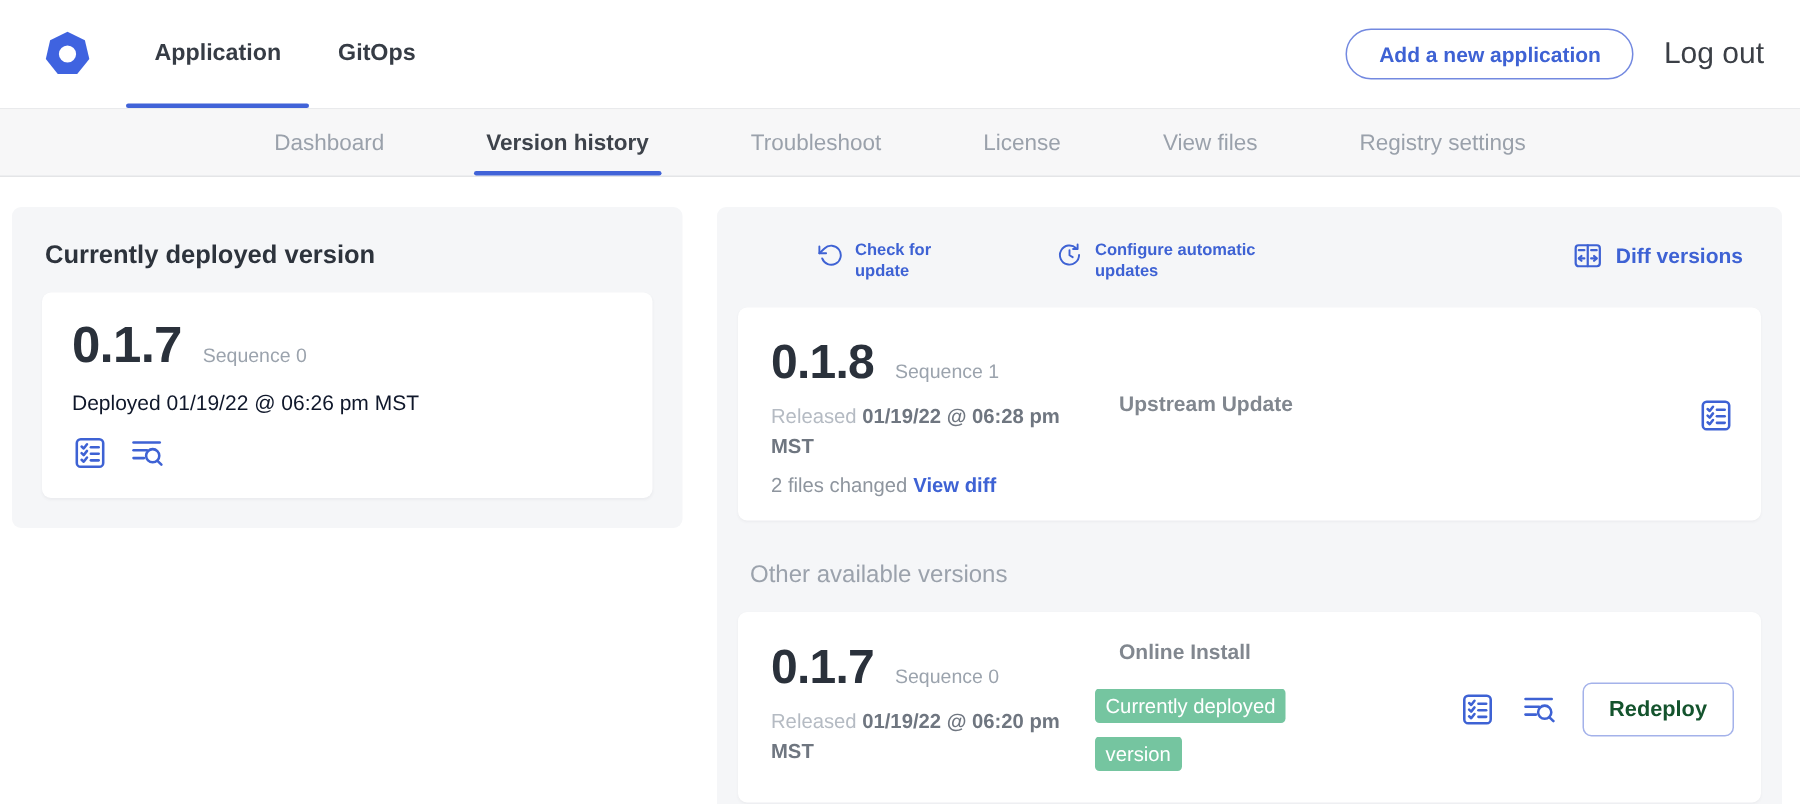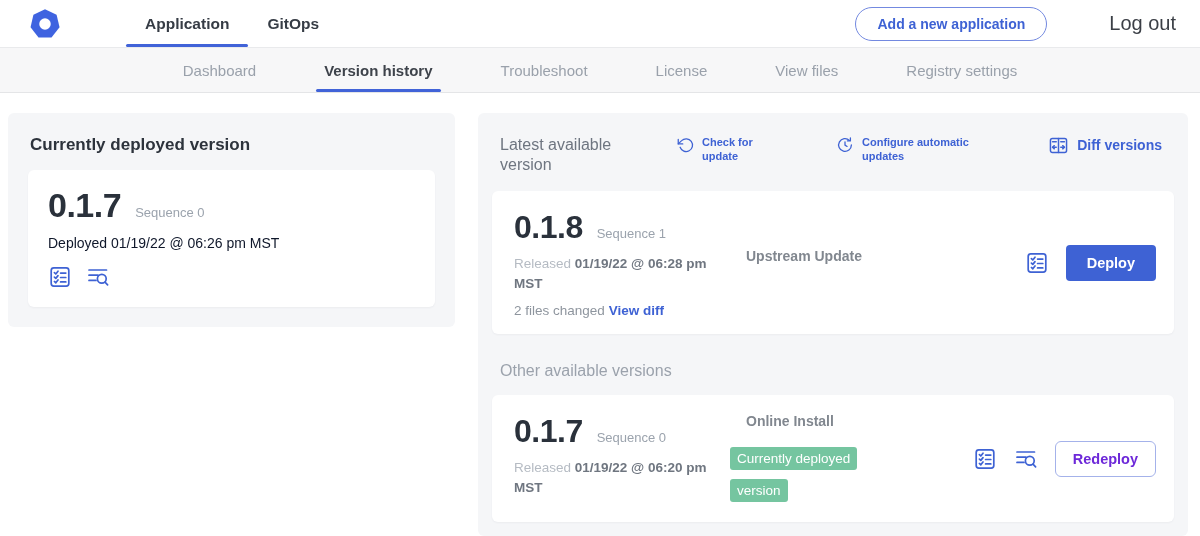--- a/index.html
+++ b/index.html
@@ -1,21 +1,21 @@
 <!DOCTYPE html>
 <html><head>
 <meta charset="utf-8">
 <style>
   * { margin:0; padding:0; box-sizing:border-box; }
   html,body { width:1200px; height:536px; overflow:hidden; background:#fff;
     font-family:"Liberation Sans", sans-serif; color:#323a45; }
 
   
-  .header { height:48px; display:flex; align-items:center; padding:0 24px 0 28px;
-    border-bottom:1px solid #e9eaec; background:#fff;gap:42px; }
+  .header { height:73px; display:flex; align-items:center; padding:0 24px 0 28px;
+    border-bottom:1px solid #e9eaec; background:#fff; }
   .logo { width:34px; height:34px; flex-shrink:0; }
   .header-tabs { display:flex; height:100%; margin-left:22px; }
   .header-tab { display:flex; align-items:center; padding:0 19px; font-size:15.5px;
     font-weight:700; color:#363c45; position:relative; cursor:pointer; }
   .header-tab.active::after { content:""; position:absolute; left:0; right:0; bottom:0;
     height:3px; background:#4163d8; border-radius:2px; }
   .header-spacer { flex:1; }
   .add-app-btn { border:1px solid #7389e0; background:#fff; color:#3e62d4;
     font-size:14px; font-weight:700; border-radius:17px; padding:8px 21px;
     font-family:inherit; cursor:pointer; }
@@ -69,21 +69,21 @@
   .link { color:#3e62d4; font-weight:600; cursor:pointer; }
   .vc-mid { flex:1; min-width:0; padding-left:8px; }
   .source-label { font-size:14px; font-weight:600; color:#81878f;margin-left:16px; }
   .vc-mid-center { align-self:center; padding-bottom:14px; }
   .badge-wrap { margin-top:13px; width:160px; line-height:2.0; }
   .deployed-badge { display:inline; background:#75c5a0; color:#fff; font-size:13.5px;
     padding:4px 7px; border-radius:3px; -webkit-box-decoration-break:clone; box-decoration-break:clone; }
   .vc-right { margin-left:auto; display:flex; align-items:center; gap:17px; align-self:center; flex-shrink:0; }
   .deploy-btn { background:#3e62d4; color:#fff; border:none; border-radius:4px;
     font-size:14.5px; font-weight:700; padding:10px 21px; font-family:inherit; cursor:pointer; }
-  .redeploy-btn { background:#fff; color:#6d28d9; border:1px solid #a4b2ea; border-radius:6px;
+  .redeploy-btn { background:#fff; color:#14532d; border:1px solid #a4b2ea; border-radius:6px;
     font-size:14.5px; font-weight:700; padding:9px 17px; font-family:inherit; cursor:pointer; }
   .other-heading { font-size:16px; color:#9ba2ac; margin:28px 8px 15px; }
 
   svg.stroke-ic { fill:none; stroke:currentColor; stroke-width:1.7; stroke-linecap:round; stroke-linejoin:round; }
 </style>
 </head>
 <body>
 
 <div class="header">
   <svg class="logo" viewBox="0 0 32 32">
@@ -139,21 +139,20 @@
               <path d="M19 17.2 L21.6 19.8"></path>
           </svg>
         </button>
       </div>
     </div>
   </div>
 
   <div class="panel available-panel">
 
     <div class="avail-header">
-      <div class="avail-title">Latest available version</div>
 
       <div class="header-action action-check">
         <svg class="stroke-ic" viewBox="0 0 24 24" stroke-width="2">
           <polyline points="3 4.5 3 10.5 9 10.5"></polyline>
           <path d="M5.5 15a8.5 8.5 0 1 0 2-8.8L3 10.5"></path>
         </svg>
         <span class="lbl">Check for update</span>
       </div>
 
       <div class="header-action action-auto">
@@ -203,21 +202,20 @@
           <svg class="stroke-ic" viewBox="0 0 24 24">
             <rect x="3.2" y="2.8" width="17.6" height="18.4" rx="2.6"></rect>
             <path d="M6.4 7.7 l1.4 1.3 2.2-2.8"></path>
               <path d="M12.6 8.1 H17.8"></path>
             <path d="M6.4 12.1 l1.4 1.3 2.2-2.8"></path>
               <path d="M12.6 12.5 H17.8"></path>
             <path d="M6.4 16.5 l1.4 1.3 2.2-2.8"></path>
               <path d="M12.6 16.9 H17.8"></path>
           </svg>
         </button>
-        <button class="deploy-btn">Deploy</button>
       </div>
     </div>
 
     <div class="other-heading">Other available versions</div>
 
     <div class="white-card version-card">
       <div class="vc-left">
         <div class="ver-row">
           <span class="ver-num">0.1.7</span>
           <span class="ver-seq">Sequence 0</span>

